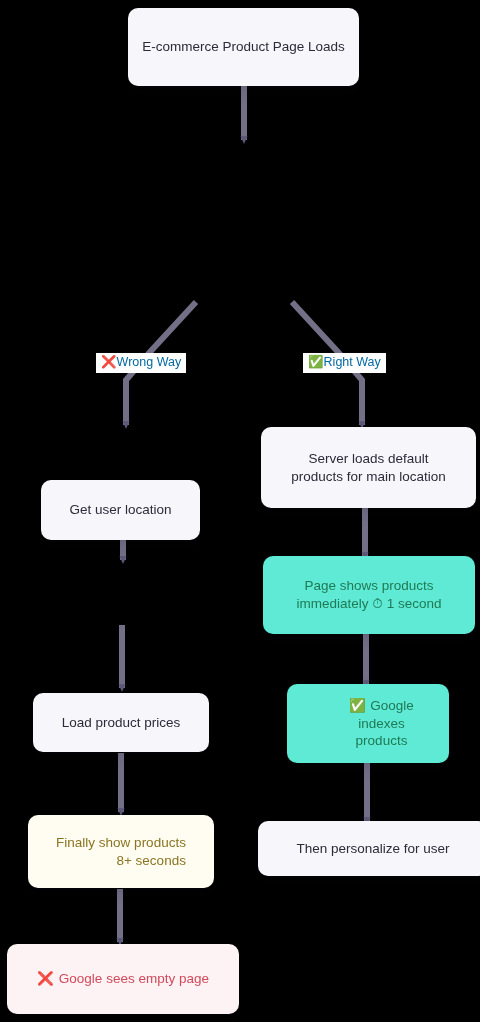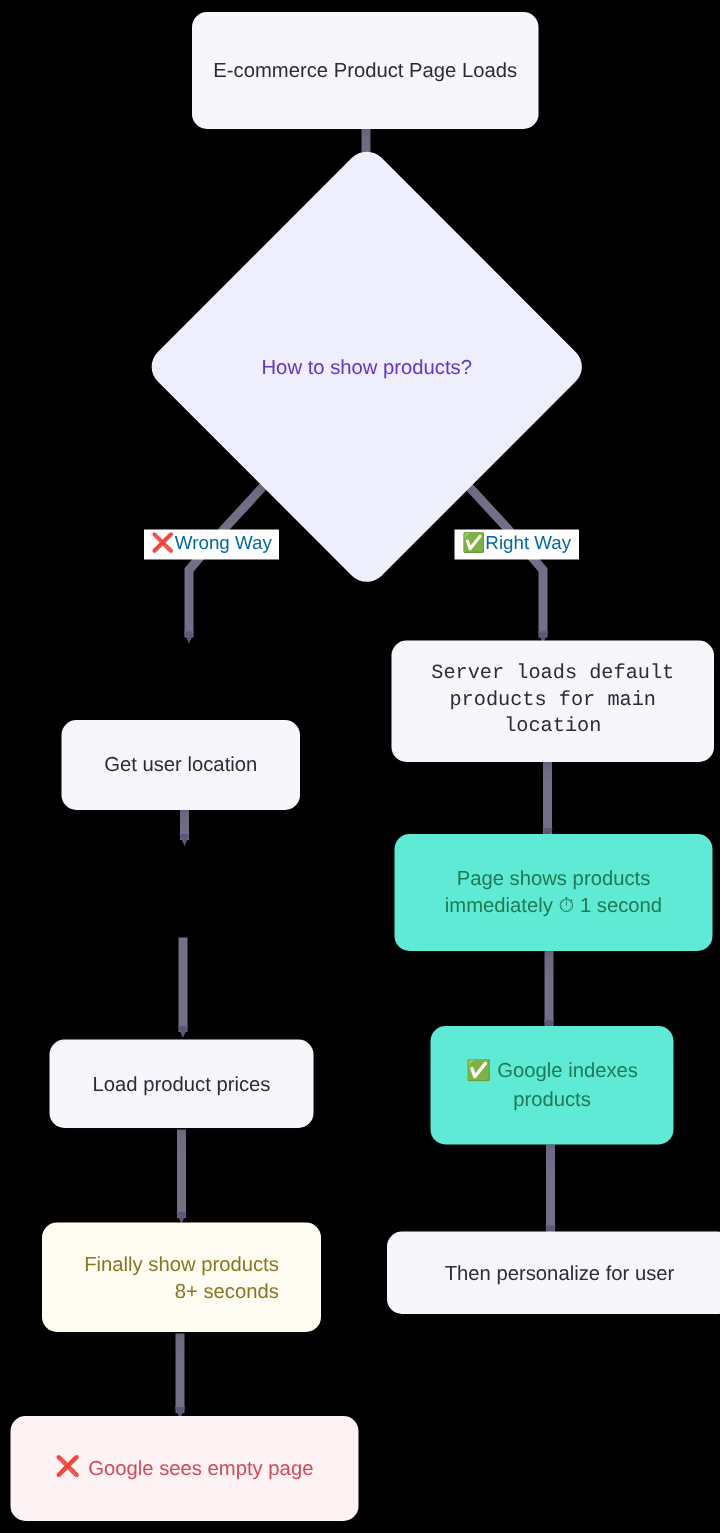--- a/index.html
+++ b/index.html
@@ -126,24 +126,20 @@
       <path d="M365,508 L365,556"></path>
       <path d="M366,634 L366,684"></path>
       <path d="M367,763 L367,821"></path>
     </g>
   </svg>
 
   <div class="node" style="left:128px; top:8px; width:231px; height:78px;">
     <span class="node-label">E-commerce Product Page Loads</span>
   </div>
 
-  <div class="node decision" style="left:139px; top:139px; width:211px; height:211px;">
-    <span class="diamond-shape"></span>
-    <span class="node-label">How to show products?</span>
-  </div>
 
   <div class="edge-label" style="left:96px; top:353px;">
     <span class="emoji">❌</span><span>Wrong Way</span>
   </div>
 
   <div class="edge-label" style="left:303px; top:353px;">
     <span class="emoji">✅</span><span>Right Way</span>
   </div>
 
   <div class="node" style="left:41px; top:436px; width:159px; height:60px;margin-top:44px;">
@@ -158,31 +154,31 @@
   <div class="node warn" style="left:28px; top:815px; width:186px; height:73px;">
     <span class="node-label">Finally show products
 8+ seconds</span>
   </div>
 
   <div class="node bad" style="left:7px; top:944px; width:232px; height:70px;">
     <span class="emoji" style="margin-right:5px;">❌</span>
       <span class="node-label" style="display:inline;">Google sees empty page</span>
   </div>
 
-  <div class="node" style="left:261px; top:427px; width:215px; height:81px;font-family:Liberation Mono, monospace;">
+  <div class="node" style="left:261px; top:427px; width:215px; height:81px;">
     <span class="node-label">Server loads default
 products for main location</span>
   </div>
 
   <div class="node good" style="left:263px; top:556px; width:212px; height:78px;">
     <span class="node-label"><span>Page shows products
 immediately </span><span class="emoji">⏱</span><span> 1 second</span></span>
   </div>
 
-  <div class="node good" style="left:287px; top:684px; width:162px; height:79px;">
+  <div class="node good" style="left:287px; top:684px; width:162px; height:79px;padding-left:39px;">
     <span class="node-label"><span class="emoji" style="margin-right:4px;">✅</span><span>Google indexes
 products</span></span>
   </div>
 
   <div class="node" style="left:258px; top:821px; width:230px; height:55px;">
     <span class="node-label">Then personalize for user</span>
   </div>
 
 </div>
 

